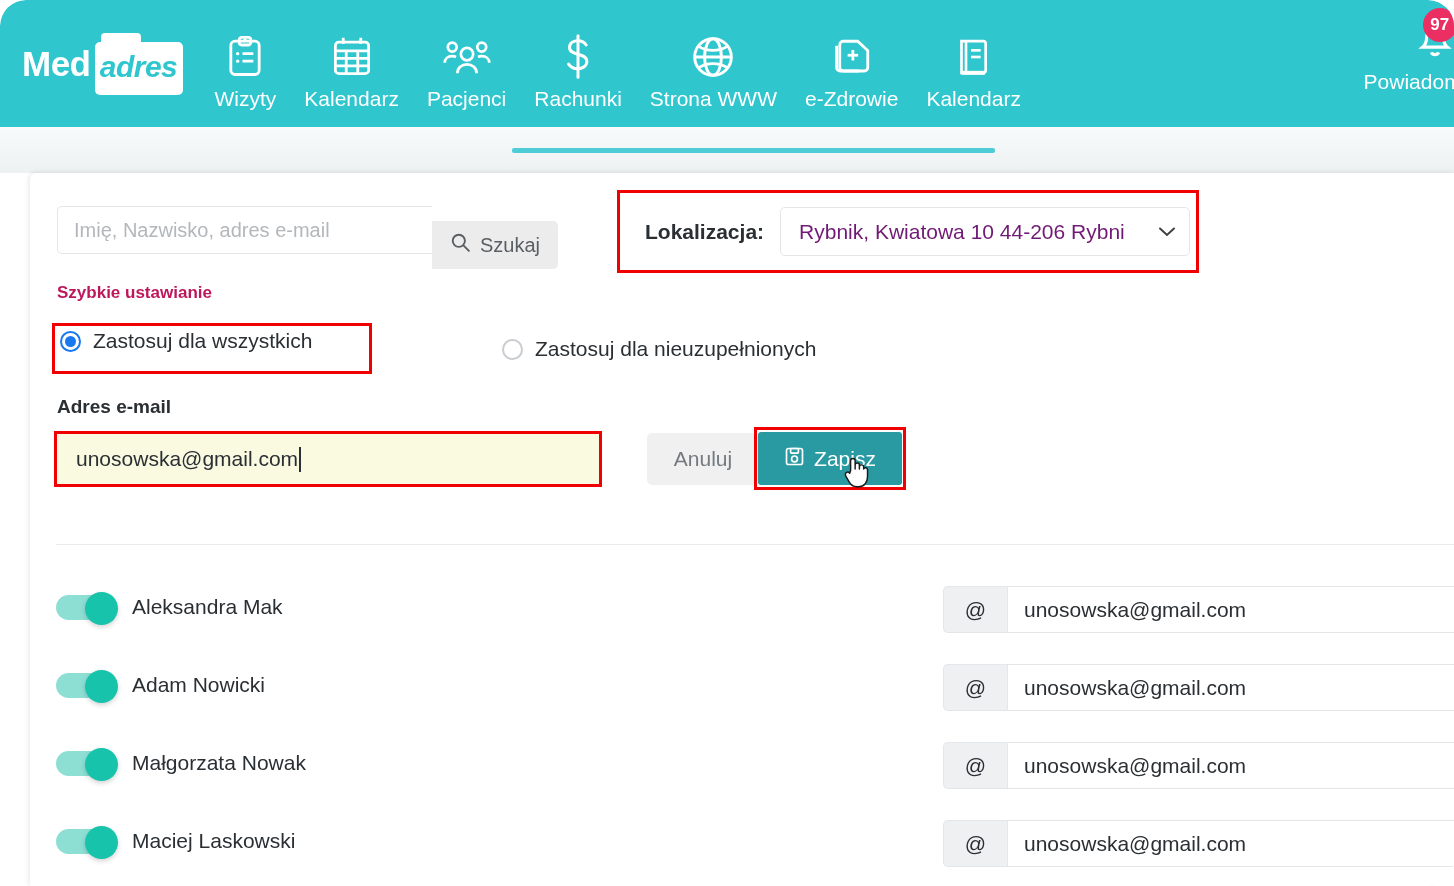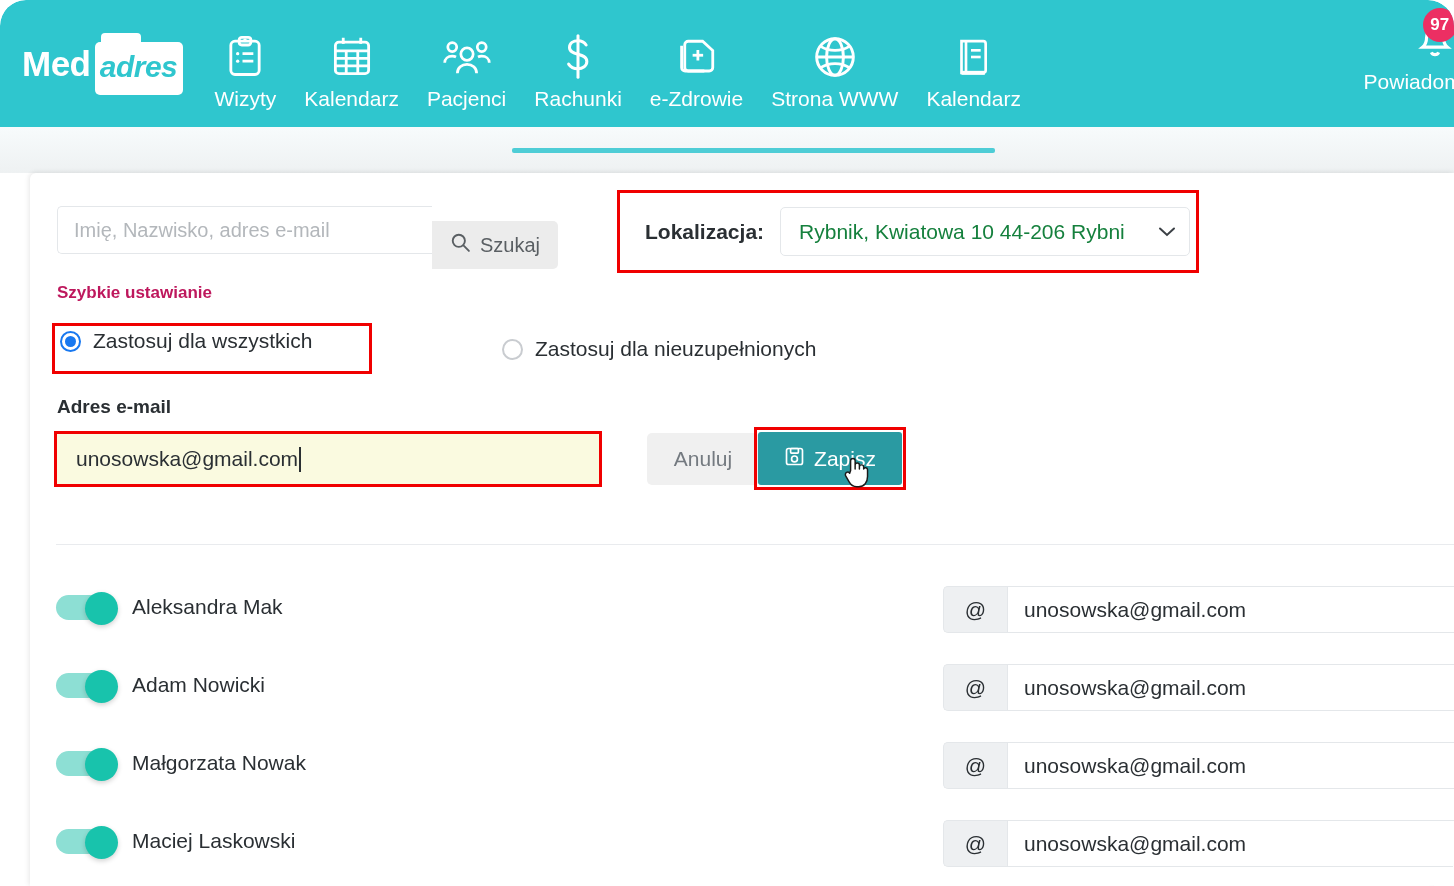--- a/index.html
+++ b/index.html
@@ -155,21 +155,21 @@
   }
   .loc-select {
     width: 410px; height: 49px;
     border: 1px solid #e4e7ea; border-radius: 5px;
     background: #ffffff;
     display: flex; align-items: center; justify-content: space-between;
     padding: 0 12px 0 18px;
     cursor: pointer;
   }
   .loc-value {
-    font-size: 21px; color: #15803d;
+    font-size: 21px; color: #701a75;
     white-space: nowrap; overflow: hidden;
     max-width: 348px;
   }
   .chev { color: #3b4045; font-size: 18px; line-height: 1; }
   
   .q-title {
     position: absolute; left: 27px; top: 110px;
     font-size: 17px; color: #be185d; font-weight: bold;
   }
   .radio-box {
@@ -359,41 +359,41 @@
           <svg width="32" height="46" viewBox="0 0 18 26" fill="none" stroke="#fff" stroke-width="1.7" stroke-linecap="round">
             <path d="M13.6 6.2c-1-1.6-2.6-2.4-4.6-2.4-2.7 0-4.8 1.5-4.8 3.8 0 5 9.8 2.7 9.8 8 0 2.5-2.3 4-5.1 4-2.3 0-4.1-.9-5.2-2.6"></path>
             <line x1="9" y1="1" x2="9" y2="24.5"></line>
           </svg>
         </span>
         <span class="nav-label">Rachunki</span>
       </div>
 
       <div class="nav-item">
         <span class="nav-icon">
-          <svg width="42" height="44" viewBox="0 0 24 25" fill="none" stroke="#fff" stroke-width="1.6">
-            <path d="M6 2.5h8.2L20 7.8v9.7a2 2 0 0 1-2 2H6a2 2 0 0 1-2-2V4.5a2 2 0 0 1 2-2z" transform="translate(1,1)"></path>
-            <path d="M3.2 6v12.5a2 2 0 0 0 2 2h11"></path>
-            <line x1="12.5" y1="8.5" x2="12.5" y2="14.5"></line>
-            <line x1="9.5" y1="11.5" x2="15.5" y2="11.5"></line>
-          </svg>
-        </span>
-        <span class="nav-label">e-Zdrowie</span>
-      </div>
-
-      <div class="nav-item">
-        <span class="nav-icon">
           <svg width="44" height="44" viewBox="0 0 24 24" fill="none" stroke="#fff" stroke-width="1.6">
             <circle cx="12" cy="12" r="10"></circle>
             <ellipse cx="12" cy="12" rx="4.6" ry="10"></ellipse>
             <line x1="2" y1="12" x2="22" y2="12"></line>
             <path d="M4.2 6.2c2.1 1.4 4.8 2.2 7.8 2.2s5.7-.8 7.8-2.2"></path>
             <path d="M4.2 17.8c2.1-1.4 4.8-2.2 7.8-2.2s5.7.8 7.8 2.2"></path>
           </svg>
         </span>
         <span class="nav-label">Strona WWW</span>
+      </div>
+
+      <div class="nav-item">
+        <span class="nav-icon">
+          <svg width="42" height="44" viewBox="0 0 24 25" fill="none" stroke="#fff" stroke-width="1.6">
+            <path d="M6 2.5h8.2L20 7.8v9.7a2 2 0 0 1-2 2H6a2 2 0 0 1-2-2V4.5a2 2 0 0 1 2-2z" transform="translate(1,1)"></path>
+            <path d="M3.2 6v12.5a2 2 0 0 0 2 2h11"></path>
+            <line x1="12.5" y1="8.5" x2="12.5" y2="14.5"></line>
+            <line x1="9.5" y1="11.5" x2="15.5" y2="11.5"></line>
+          </svg>
+        </span>
+        <span class="nav-label">e-Zdrowie</span>
       </div>
 
       <div class="nav-item">
         <span class="nav-icon">
           <svg width="40" height="44" viewBox="0 0 24 25" fill="none" stroke="#fff" stroke-width="1.6">
             <path d="M4.5 3h13a1.5 1.5 0 0 1 1.5 1.5v16A1.5 1.5 0 0 1 17.5 22h-13z"></path>
             <line x1="7.2" y1="3" x2="7.2" y2="22"></line>
             <line x1="10.2" y1="8.5" x2="16" y2="8.5"></line>
             <line x1="10.2" y1="12.5" x2="16" y2="12.5"></line>
             <path d="M4.5 22h14" stroke-width="2.4"></path>

